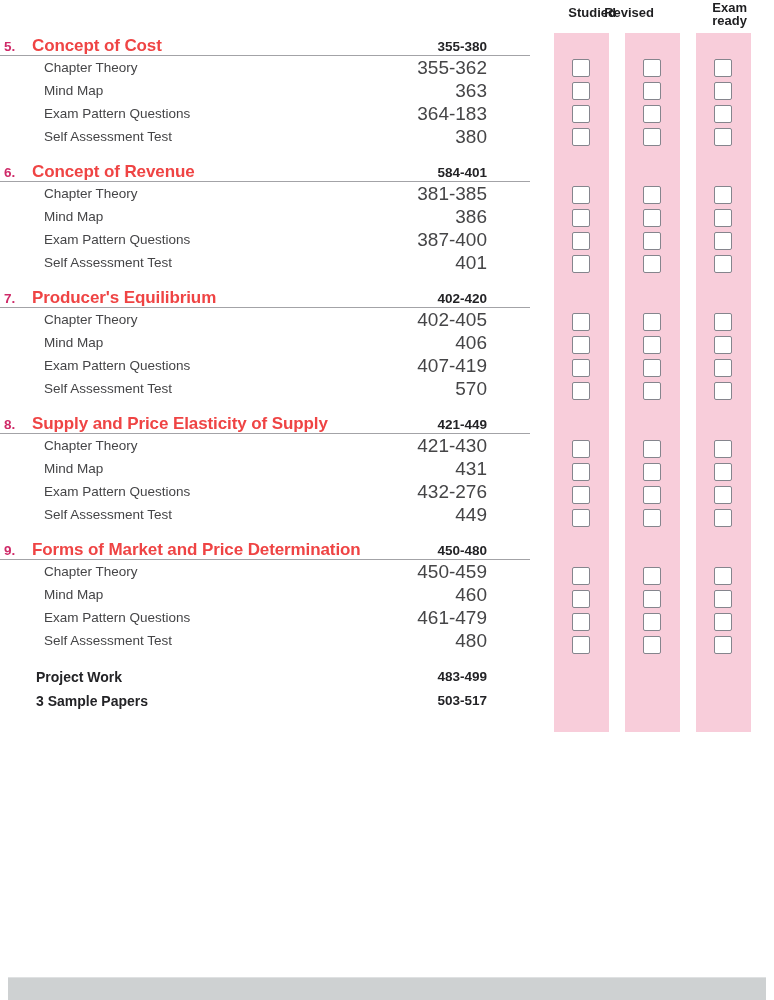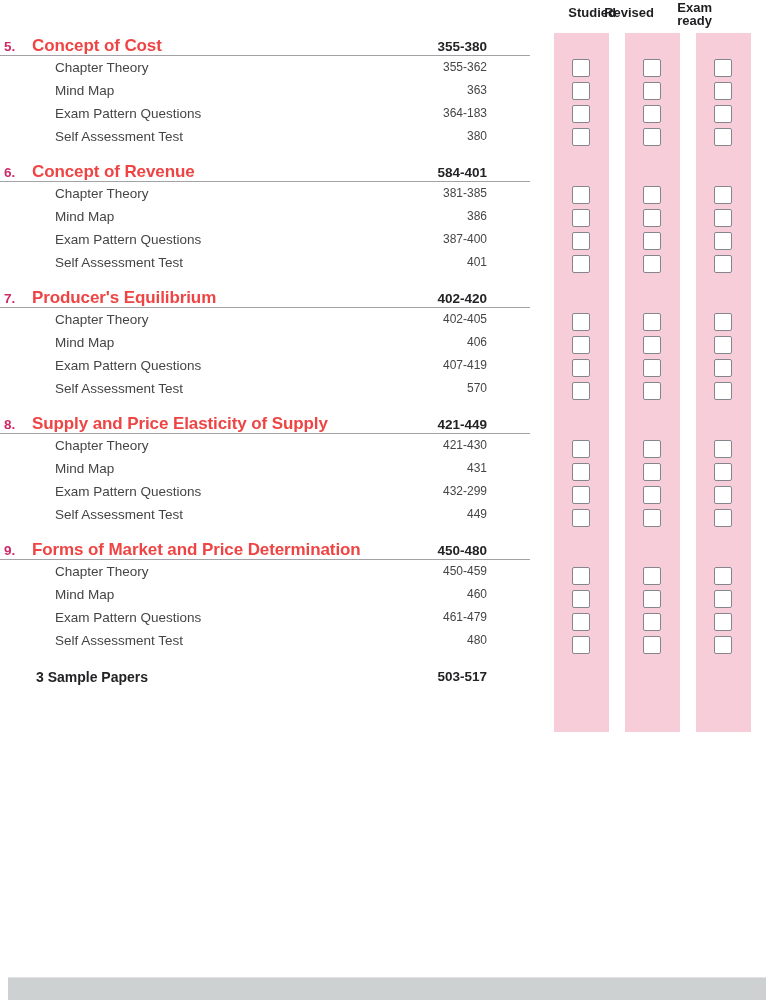--- a/index.html
+++ b/index.html
@@ -49,26 +49,26 @@
     font-size: 13.5px;
     font-weight: 700;
     color: #232326;
   }
   .sub-row {
     display: flex;
     justify-content: space-between;
     align-items: center;
     height: 23px;
     line-height: 23px;
-    padding-left: 55px;
+    padding-left: 44px;
     padding-right: 43px;
     box-sizing: border-box;
   }
   .sub-label { font-size: 13.5px; color: #454547; }
-  .sub-pages { font-size: 12px;  color: #454547; }
+  .sub-pages { font-size: 19px;  color: #454547; }
 
   .extras { margin-top: 5px; }
   .extra-row {
     display: flex;
     justify-content: space-between;
     align-items: center;
     height: 24px;
     line-height: 24px;
     padding-left: 36px;
     padding-right: 43px;
@@ -226,21 +226,21 @@
     <span class="sub-pages">421-430</span>
   </div>
 
   <div class="sub-row">
     <span class="sub-label">Mind Map</span>
     <span class="sub-pages">431</span>
   </div>
 
   <div class="sub-row">
     <span class="sub-label">Exam Pattern Questions</span>
-    <span class="sub-pages">432-299</span>
+    <span class="sub-pages">432-276</span>
   </div>
 
   <div class="sub-row">
     <span class="sub-label">Self Assessment Test</span>
     <span class="sub-pages">449</span>
   </div>
 </div>
 
   <div class="chapter">
     <div class="chapter-header">
@@ -266,29 +266,33 @@
 
   <div class="sub-row">
     <span class="sub-label">Self Assessment Test</span>
     <span class="sub-pages">480</span>
   </div>
 </div>
 </div>
 
     <div class="extras">
       <div class="extra-row">
+        <span class="extra-title">Project Work</span>
+        <span class="extra-pages">483-499</span>
+      </div>
+      <div class="extra-row">
         <span class="extra-title">3 Sample Papers</span>
         <span class="extra-pages">503-517</span>
       </div>
     </div>
   </div>
 
   <div class="col-header" style="left:546px">Studied</div>
   <div class="col-header" style="left:584px">Revised</div>
-  <div class="col-header two-line" style="left:664px">Exam ready</div>
+  <div class="col-header two-line" style="left:699px">Exam ready</div>
 
   <div id="bands">
       <div class="band" style="left: 554px;">
         <div class="check-group" style="top: 26px;">
           <div class="checkbox"></div>
           <div class="checkbox"></div>
           <div class="checkbox"></div>
           <div class="checkbox"></div>
         </div>
         <div class="check-group" style="top: 153px;">

